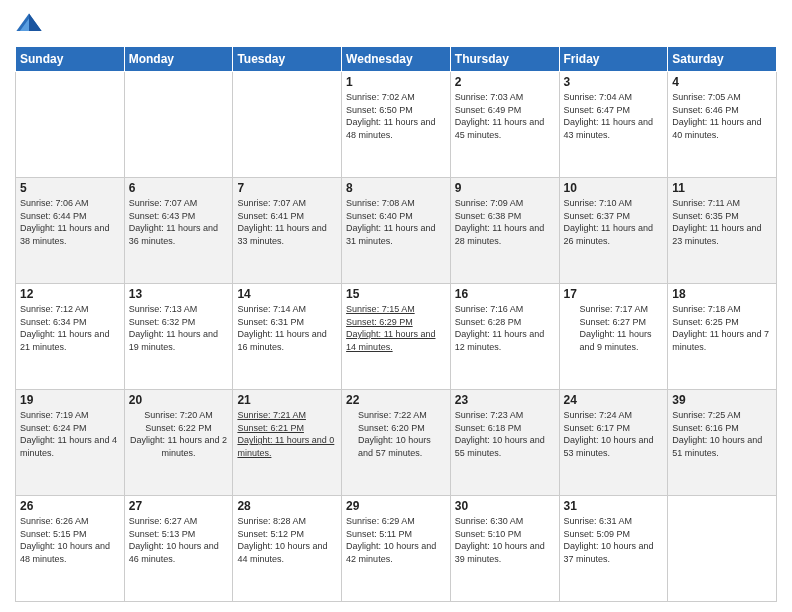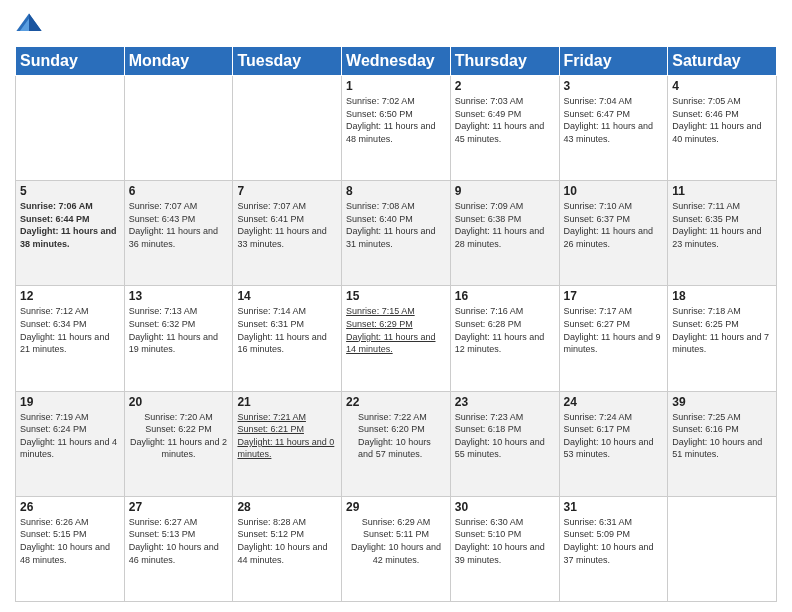--- a/index.html
+++ b/index.html
@@ -62,21 +62,21 @@
     }
     .calendar {
       border-collapse: collapse;
       width: 100%;
       flex: 1;
       table-layout: fixed;
     }
     .calendar thead tr th {
       background: #2a6ebb;
       color: #fff;
-      font-size: 16px;
+      font-size: 12px;
       font-weight: bold;
       padding: 5px 4px;
       text-align: left;
       border: 1px solid #fff;
     }
     .calendar tbody tr td {
       border: 1px solid #ccc;
       vertical-align: top;
       padding: 3px 4px;
       font-size: 9.5px;
@@ -165,21 +165,21 @@
           <td>
             <span class="day-number">4</span>
             <div class="day-info" style="white-space: pre-line;">Sunrise: 7:05 AM
 Sunset: 6:46 PM
 Daylight: 11 hours and 40 minutes.</div>
           </td>
         </tr>
         <tr>
           <td>
             <span class="day-number">5</span>
-            <div class="day-info" style="white-space: pre-line; font-weight: bold;">Sunrise: 7:06 AM
+            <div class="day-info" style="white-space: pre-line;">Sunrise: 7:06 AM
 Sunset: 6:44 PM
 Daylight: 11 hours and 38 minutes.</div>
           </td>
           <td>
             <span class="day-number">6</span>
             <div class="day-info" style="white-space: pre-line;">Sunrise: 7:07 AM
 Sunset: 6:43 PM
 Daylight: 11 hours and 36 minutes.</div>
           </td>
           <td>
@@ -239,21 +239,21 @@
 Daylight: 11 hours and 14 minutes.</div>
           </td>
           <td>
             <span class="day-number">16</span>
             <div class="day-info" style="white-space: pre-line;">Sunrise: 7:16 AM
 Sunset: 6:28 PM
 Daylight: 11 hours and 12 minutes.</div>
           </td>
           <td>
             <span class="day-number">17</span>
-            <div class="day-info" style="white-space: pre-line;">Sunrise: 7:17 AM
+            <div class="day-info" style="white-space: pre-line; margin-left: 16px;">Sunrise: 7:17 AM
 Sunset: 6:27 PM
 Daylight: 11 hours and 9 minutes.</div>
           </td>
           <td>
             <span class="day-number">18</span>
             <div class="day-info" style="white-space: pre-line;">Sunrise: 7:18 AM
 Sunset: 6:25 PM
 Daylight: 11 hours and 7 minutes.</div>
           </td>
         </tr>
@@ -315,21 +315,21 @@
 Daylight: 10 hours and 46 minutes.</div>
           </td>
           <td>
             <span class="day-number">28</span>
             <div class="day-info" style="white-space: pre-line;">Sunrise: 8:28 AM
 Sunset: 5:12 PM
 Daylight: 10 hours and 44 minutes.</div>
           </td>
           <td>
             <span class="day-number">29</span>
-            <div class="day-info" style="white-space: pre-line; text-align: center;">Sunrise: 6:29 AM
+            <div class="day-info" style="white-space: pre-line;">Sunrise: 6:29 AM
 Sunset: 5:11 PM
 Daylight: 10 hours and 42 minutes.</div>
           </td>
           <td>
             <span class="day-number">30</span>
             <div class="day-info" style="white-space: pre-line;">Sunrise: 6:30 AM
 Sunset: 5:10 PM
 Daylight: 10 hours and 39 minutes.</div>
           </td>
           <td>

